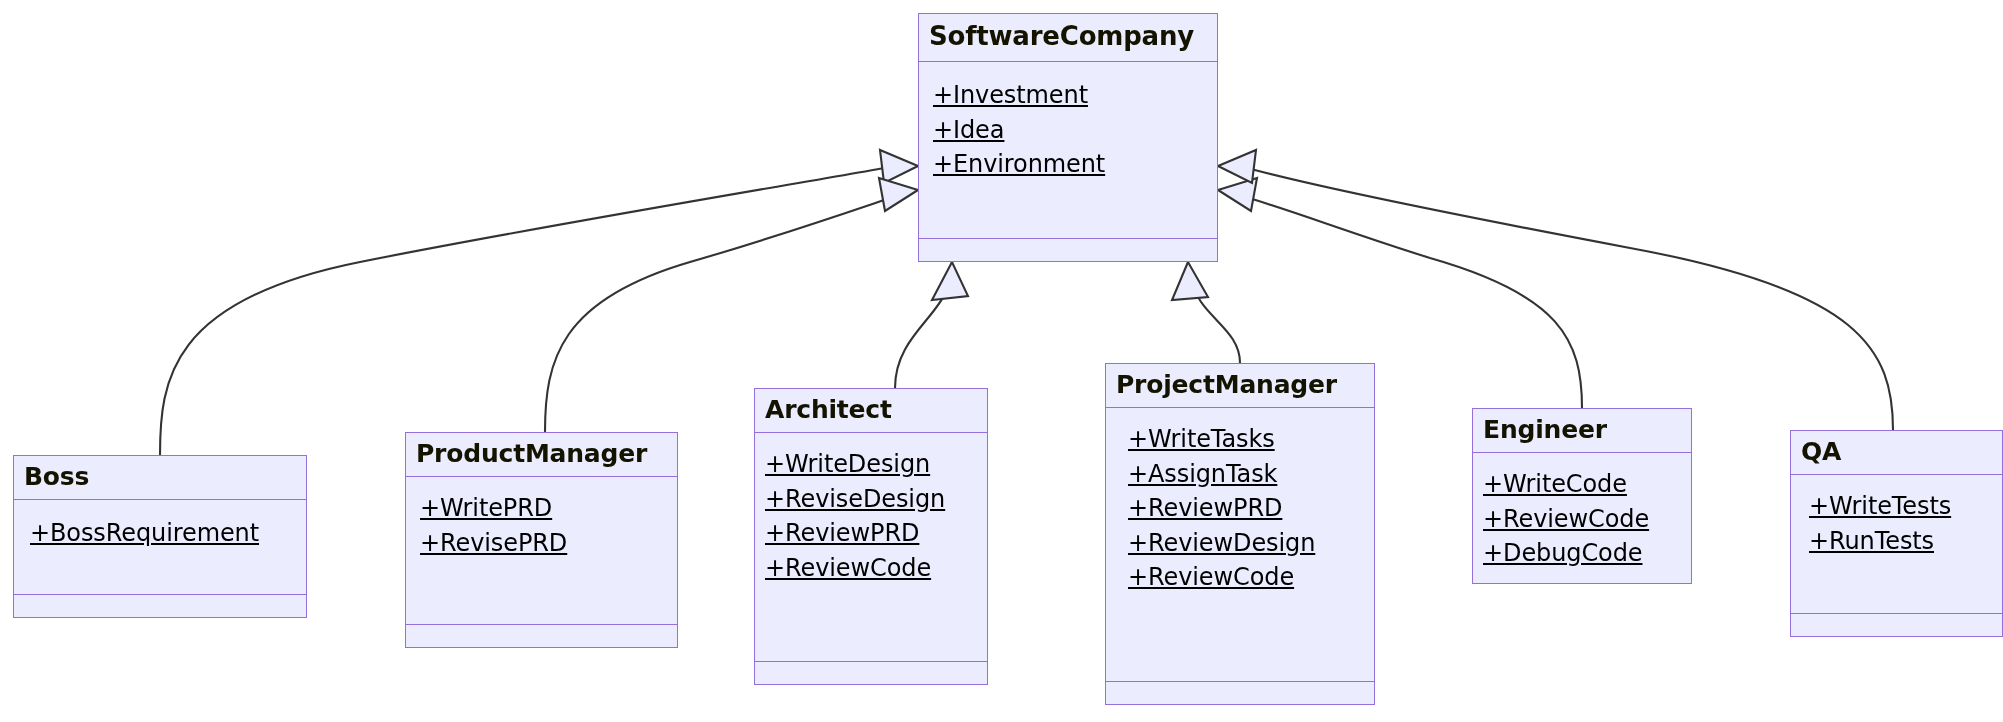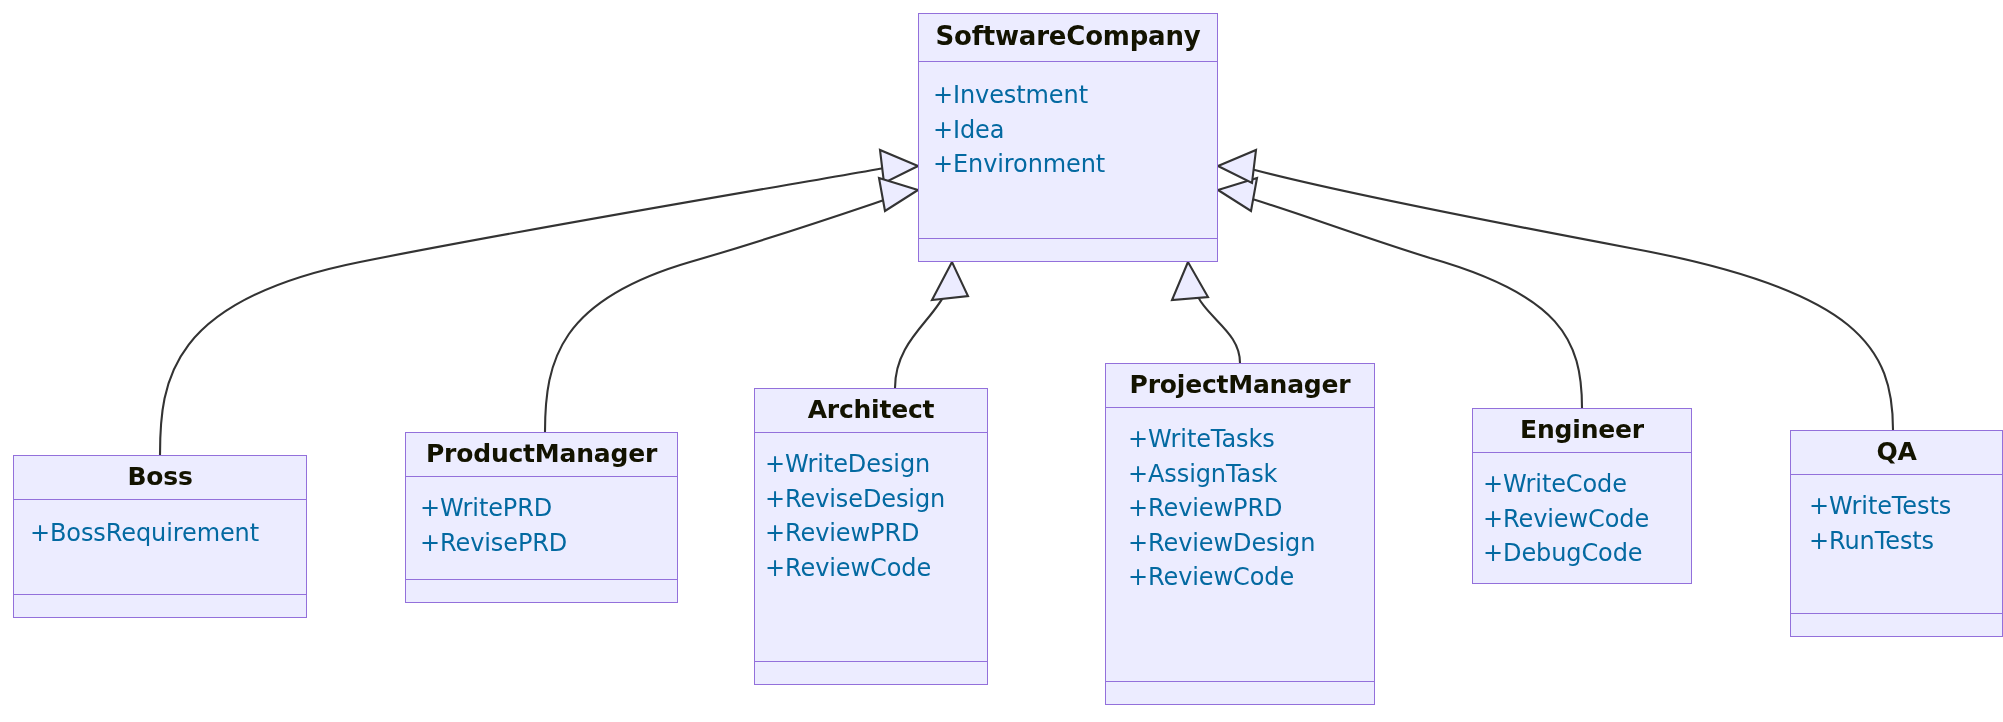--- a/index.html
+++ b/index.html
@@ -27,51 +27,52 @@
     position: absolute;
     box-sizing: border-box;
     background: #ECECFF;
     border: 1.6px solid #9370DB;
     display: flex;
     flex-direction: column;
     z-index: 5;
   }
   .cls-title {
     box-sizing: border-box;
-    text-align: center;
+    text-align: left;
     font-weight: bold;
     font-size: 25px;
     color: #131300;
     padding: 7px 10px 9px 10px;
     border-bottom: 1.6px solid #9370DB;
     line-height: 1.08;
     letter-spacing: -0.2px;
     white-space: nowrap;
   }
   .cls-attrs {
     box-sizing: border-box;
     flex: 1 1 auto;
     border-bottom: 1.6px solid #9370DB;
     padding: 14px 0 12px 14px;
   }
   .cls-attr {
     font-size: 24px;
-    color: #0369a1;
+    color: #000000;
     line-height: 1.44;
     white-space: nowrap;
     letter-spacing: -0.1px;
+    text-decoration: underline;
   }
   .cls-methods {
     box-sizing: border-box;
     height: 22px;
   }
   
   #cls-softwarecompany { left: 918px;  top: 13px;  width: 300px;  height: 249px; }
   #cls-boss            { left: 13px;   top: 455px; width: 294px;  height: 163px; }
-  #cls-productmanager  { left: 405px;  top: 432px; width: 273px;  height: 171px; }
+  #cls-productmanager  { left: 405px;  top: 432px; width: 273px;  height: 216px; }
   #cls-architect       { left: 754px;  top: 388px; width: 234px;  height: 297px; }
   #cls-projectmanager  { left: 1105px; top: 363px; width: 270px;  height: 342px; }
   #cls-engineer        { left: 1472px; top: 408px; width: 220px;  height: 176px; }
   #cls-qa              { left: 1790px; top: 430px; width: 213px;  height: 207px; }
 
   #cls-softwarecompany .cls-title { font-size: 26px; padding-top: 8px; padding-bottom: 11px; }
   #cls-softwarecompany .cls-attrs { padding-top: 16px; }
   #cls-boss .cls-attrs            { padding-top: 16px; padding-left: 16px; }
   #cls-qa .cls-attrs              { padding-left: 18px; }
   #cls-architect .cls-attrs       { padding-left: 10px; }

